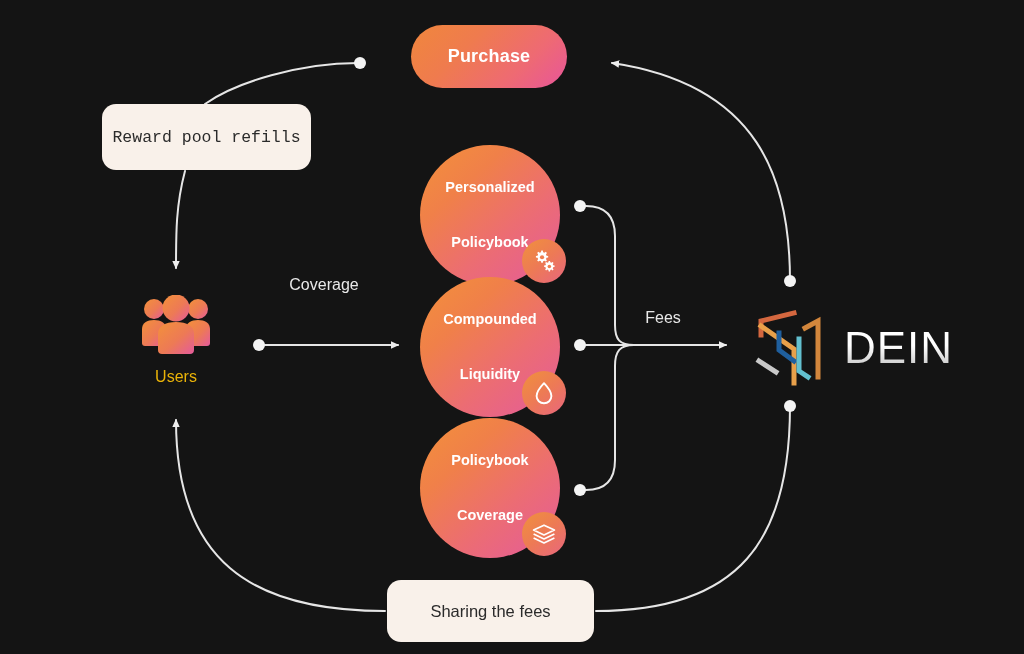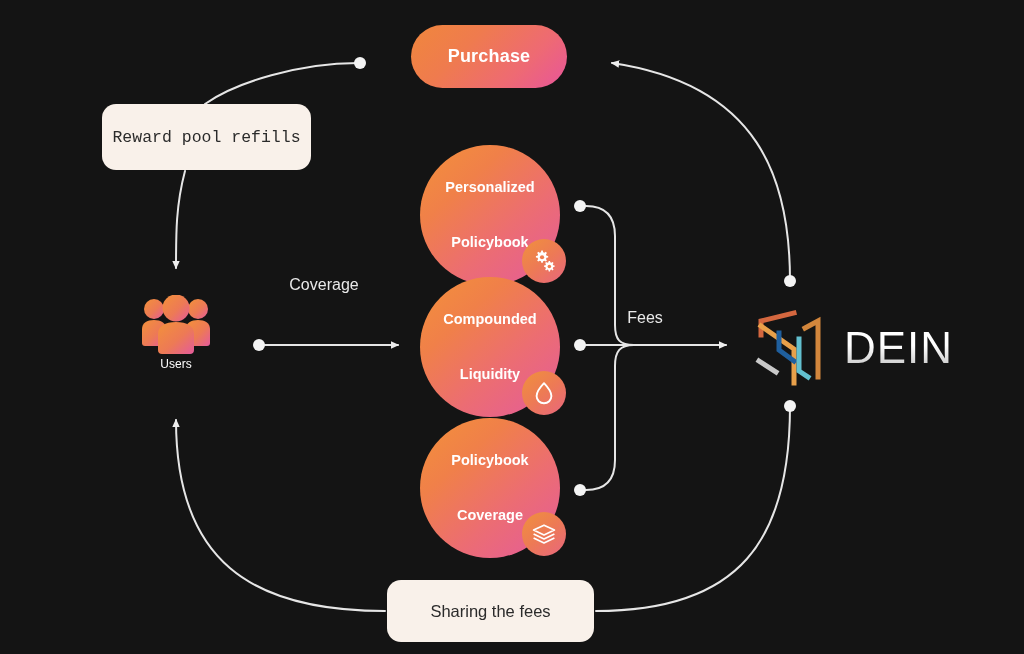--- a/index.html
+++ b/index.html
@@ -90,34 +90,35 @@
   
   #users-group {
     position: absolute;
     left: 128px; top: 295px;
     width: 96px;
     display: flex;
     flex-direction: column;
     align-items: center;
   }
   #users-label {
-    color: #ffffff;
-    font-size: 12px;
+    margin-top: 11px;
+    color: #eab308;
+    font-size: 16px;
   }
 
   
   .edge-label {
     position: absolute;
     color: #e9e9e9;
     font-size: 16px;
     text-align: center;
     line-height: 1.65;
   }
   #label-coverage { left: 254px; top: 272px; width: 140px; }
-  #label-fees { left: 600px; top: 305px; width: 90px; }
+  #label-fees { left: 618px; top: 305px; width: 90px; }
 
   
   #dein-logo {
     position: absolute;
     left: 748px; top: 305px;
     display: flex;
     align-items: center;
   }
   #dein-word {
     margin-left: 8px;

